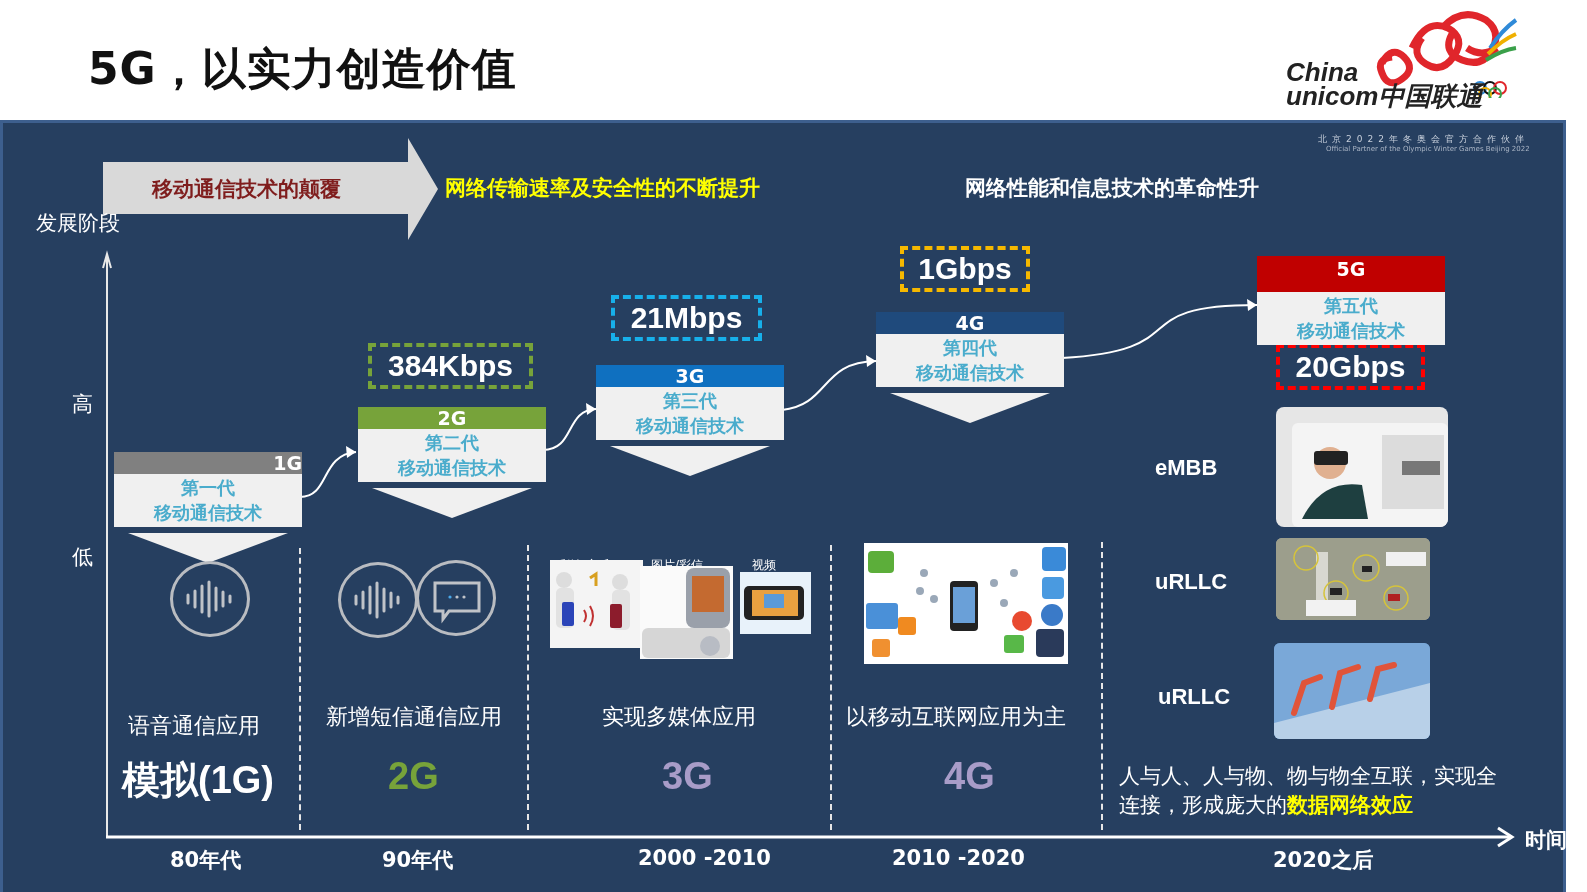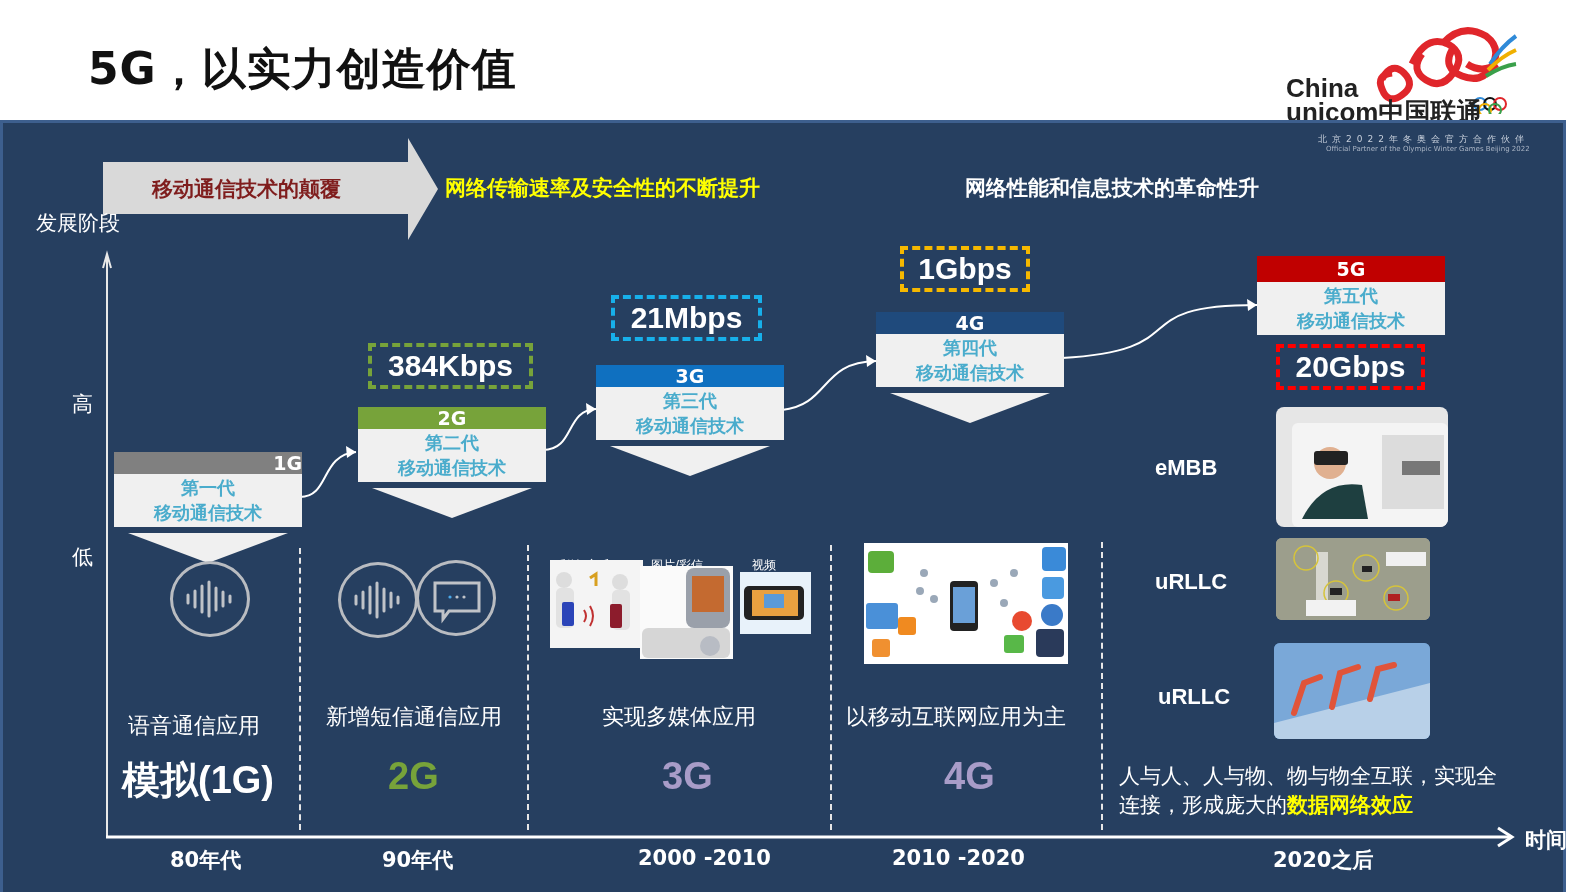--- a/index.html
+++ b/index.html
@@ -6,21 +6,21 @@
   html, body { width: 1587px; height: 892px; overflow: hidden; background: #ffffff; }
   body { position: relative; font-family: "DejaVu Sans", "Liberation Sans", sans-serif; }
 
   .page-title {
     position: absolute; left: 88px; top: 40px;
     font-size: 44px; font-weight: bold; color: #111;
     font-family: "DejaVu Sans", sans-serif; letter-spacing: 1px;
   }
 
   
-  .logo { position: absolute; left: 1282px; top: 24px; width: 250px; height: 110px; }
+  .logo { position: absolute; left: 1282px; top: 8px; width: 250px; height: 110px; font-style: italic; }
   .logo-china { position: absolute; left: 4px; top: 52px; font-size: 26px; font-weight: bold; color: #222; line-height: 24px; font-family: "Liberation Sans", sans-serif; }
   .logo-unicom { position: absolute; left: 4px; top: 76px; font-size: 26px; font-weight: bold; color: #222; line-height: 24px; font-family: "Liberation Sans", sans-serif; }
   .logo-knot { position: absolute; left: 90px; top: 0px; }
 
   
   .panel {
     position: absolute; left: 0; top: 120px; width: 1566px; height: 772px;
     background: #263f60; border: 3px solid #3d5f8e; border-bottom: none;
   }
   .partner-cn { position: absolute; left: 1318px; top: 133px; font-size: 9px; color: #c8d0dc; letter-spacing: 5px; white-space: nowrap; }
@@ -170,21 +170,21 @@
   <div class="gen-body">
     <div>第四代</div>
     <div>移动通信技术</div>
   </div>
   <svg class="gen-down" width="160" height="30">
       <polygon points="0,0 160,0 80,30" fill="#f0f0f0"></polygon>
     </svg>
 </div>
 
 <div class="gen-card" style="left:1257px; top:256px;">
-  <div class="gen-head" style="background:#c00000; height:26px; line-height:26px;">5G</div>
+  <div class="gen-head" style="background:#c00000; height:36px; line-height:26px;">5G</div>
   <div class="gen-body">
     <div>第五代</div>
     <div>移动通信技术</div>
   </div>
 </div>
 
 <div class="dash-v" style="left:299px; top:548px; height:282px;"></div>
 <div class="dash-v" style="left:527px; top:545px; height:285px;"></div>
 <div class="dash-v" style="left:830px; top:545px; height:285px;"></div>
 <div class="dash-v" style="left:1101px; top:542px; height:288px;"></div>

